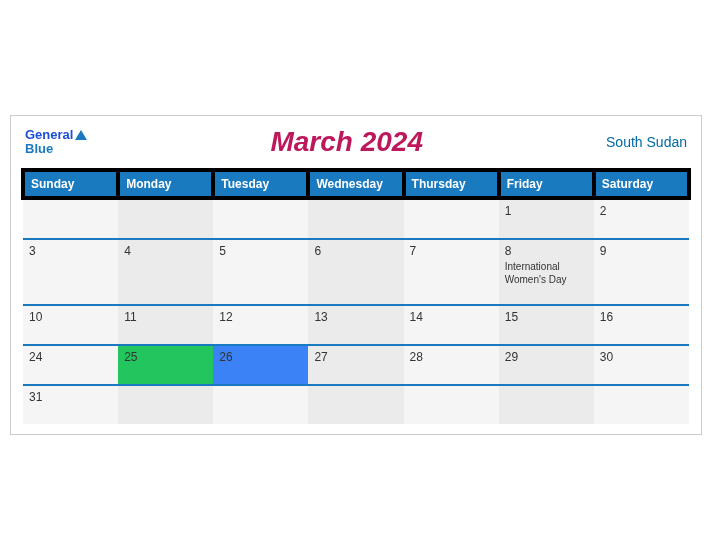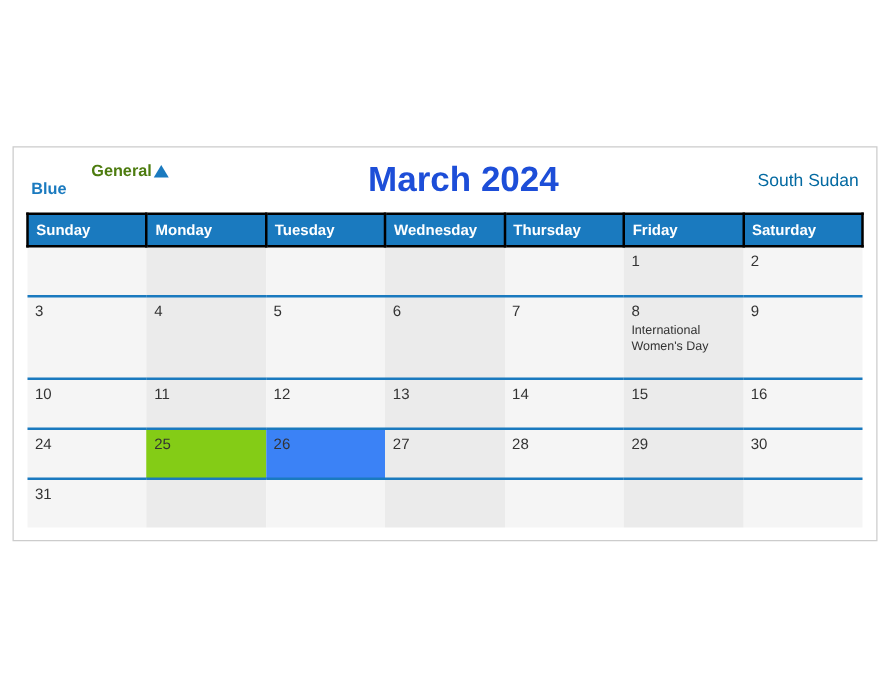--- a/index.html
+++ b/index.html
@@ -26,64 +26,64 @@
       padding: 0 4px;
     }
     .logo {
       display: flex;
       flex-direction: column;
       line-height: 1.1;
     }
     .logo-general {
       font-size: 13px;
       font-weight: bold;
-      color: #4d7c0f;
-      margin-left: 48px;
+      color: #1d4ed8;
     }
     .logo-blue {
       font-size: 13px;
       font-weight: bold;
       color: #1a7abf;
     }
     .logo-triangle {
       display: inline-block;
       width: 0;
       height: 0;
       border-left: 6px solid transparent;
       border-right: 6px solid transparent;
       border-bottom: 10px solid #1a7abf;
       margin-left: 2px;
       vertical-align: middle;
     }
     .calendar-title {
       font-size: 28px;
       font-weight: bold;
-      color: #1d4ed8;
+      color: #be185d;
       text-align: center;
       flex: 1;
+      font-style: italic;
     }
     .region-label {
       font-size: 14px;
       color: #0369a1;
       font-weight: normal;
       text-align: right;
       min-width: 80px;
     }
     .calendar-table {
       width: 100%;
       border-collapse: collapse;
     }
     .calendar-table thead tr th {
       background: #1a7abf;
       color: #fff;
       font-size: 12px;
       font-weight: bold;
       padding: 5px 6px;
       text-align: left;
-      border: 2px solid #000000;
+      border: 4px solid #000000;
     }
     .calendar-table tbody tr {
       border-top: 2px solid #1a7abf;
     }
     .calendar-table tbody tr td {
       vertical-align: top;
       padding: 4px 6px 18px 6px;
       font-size: 12px;
       color: #333;
       background: #f5f5f5;
@@ -195,21 +195,21 @@
             <span class="day-num">15</span>
           </td>
           <td style="background: rgb(245, 245, 245);">
             <span class="day-num">16</span>
           </td>
         </tr>
         <tr>
           <td style="background: rgb(245, 245, 245);">
             <span class="day-num">24</span>
           </td>
-          <td style="background: #84cc16;">
+          <td style="background: #22c55e;">
             <span class="day-num">25</span>
           </td>
           <td style="background: #3b82f6;">
             <span class="day-num">26</span>
           </td>
           <td style="background: rgb(235, 235, 235);">
             <span class="day-num">27</span>
           </td>
           <td style="background: rgb(245, 245, 245);">
             <span class="day-num">28</span>

